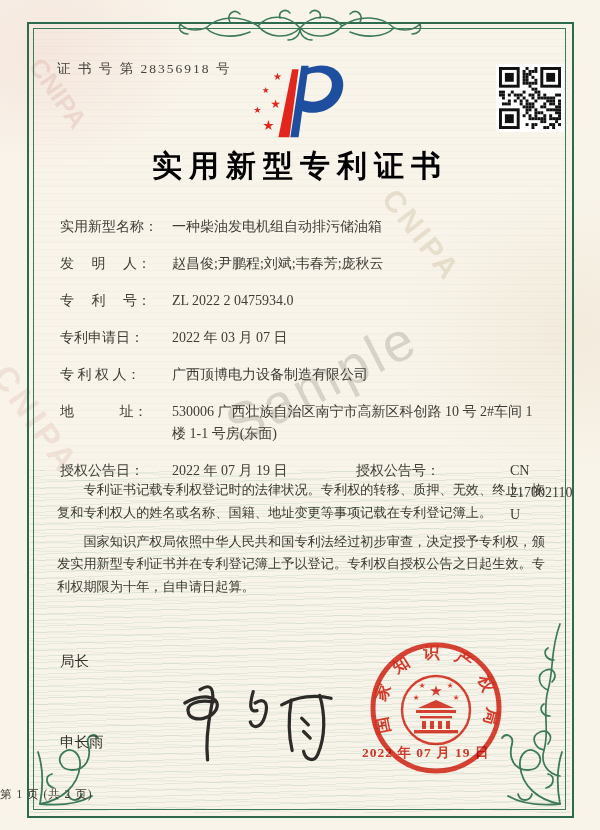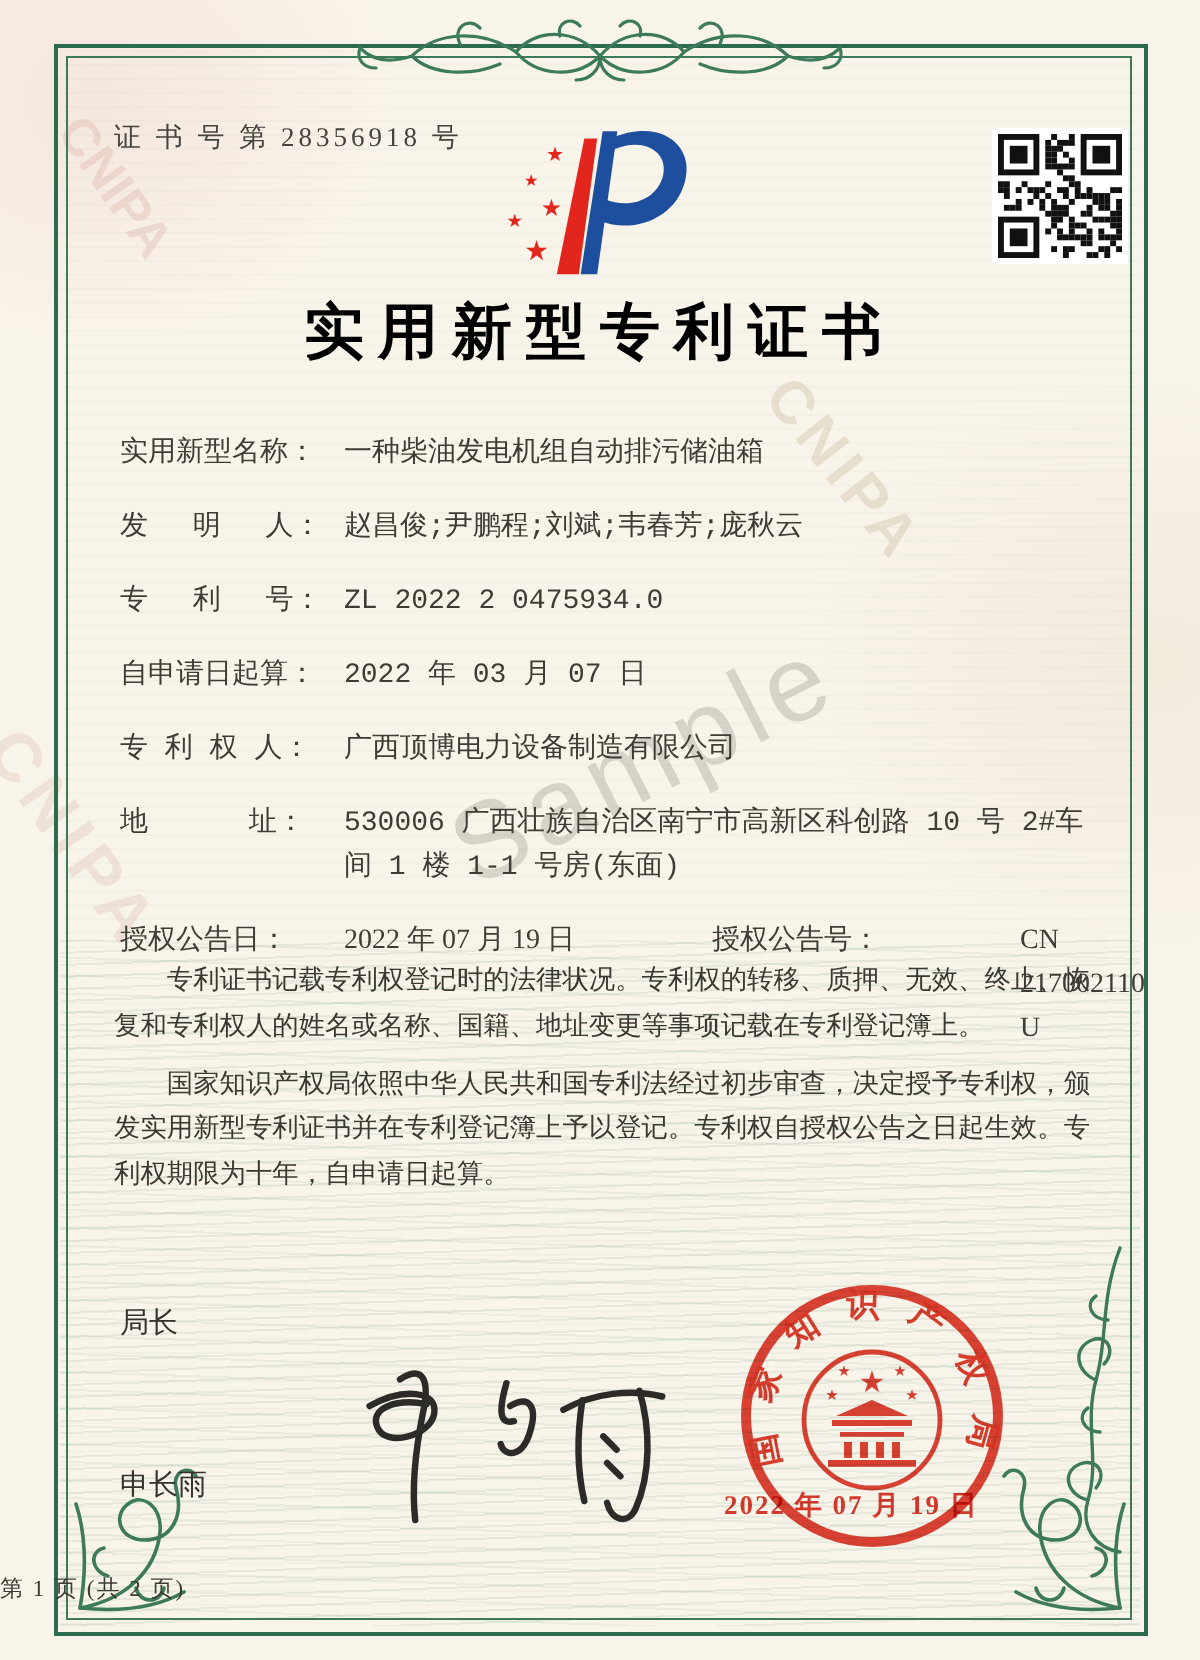--- a/index.html
+++ b/index.html
@@ -23,21 +23,21 @@
   .ornament-top{position:absolute;left:170px;top:4px;width:260px;height:46px;}
   .flourish{position:absolute;pointer-events:none;}
   
   .cert-no{position:absolute;left:57px;top:60px;font-size:13.5px;letter-spacing:2px;color:#44433d;}
   .logo{position:absolute;left:250px;top:56px;width:110px;height:88px;}
   .qr{position:absolute;left:496px;top:64px;width:62px;height:62px;background:#fff;padding:3px;}
   .title{position:absolute;left:0;top:146px;width:600px;text-align:center;font-size:30px;font-weight:bold;
       letter-spacing:7px;color:#000000;}
   
   .fields{position:absolute;left:60px;top:216px;width:484px;font-size:14px;color:#3e3c35;}
-  .frow{display:flex;margin-bottom:15px;line-height:22px;font-family:Liberation Mono, monospace;}
+  .frow{display:flex;margin-bottom:15px;line-height:22px;}
   .flabel{flex:0 0 112px;white-space:nowrap;}
   .fvalue{flex:1;}
   .grant-row{display:flex;line-height:22px;}
   .grant-left{flex:0 0 296px;display:flex;}
   .grant-right{flex:1;display:flex;gap:42px;}
   
   .legal{position:absolute;left:57px;top:479px;width:488px;font-size:13.2px;line-height:1.73;
       color:#3a3931;text-align:justify;}
   .legal p{margin:0 0 6px 0;text-indent:2em;}
   
@@ -269,21 +269,21 @@
     </div>
     <div class="frow">
       <span class="flabel">发　 明　 人：</span>
       <span class="fvalue">赵昌俊;尹鹏程;刘斌;韦春芳;庞秋云</span>
     </div>
     <div class="frow">
       <span class="flabel">专　 利　 号：</span>
       <span class="fvalue">ZL 2022 2 0475934.0</span>
     </div>
     <div class="frow">
-      <span class="flabel">自申请日起算：</span>
+      <span class="flabel">专利申请日：</span>
       <span class="fvalue">2022 年 03 月 07 日</span>
     </div>
     <div class="frow">
       <span class="flabel">专 利 权 人：</span>
       <span class="fvalue">广西顶博电力设备制造有限公司</span>
     </div>
     <div class="frow">
       <span class="flabel">地　　　 址：</span>
       <span class="fvalue">530006 广西壮族自治区南宁市高新区科创路 10 号 2#车间 1 楼 1-1 号房(东面)</span>
     </div>

